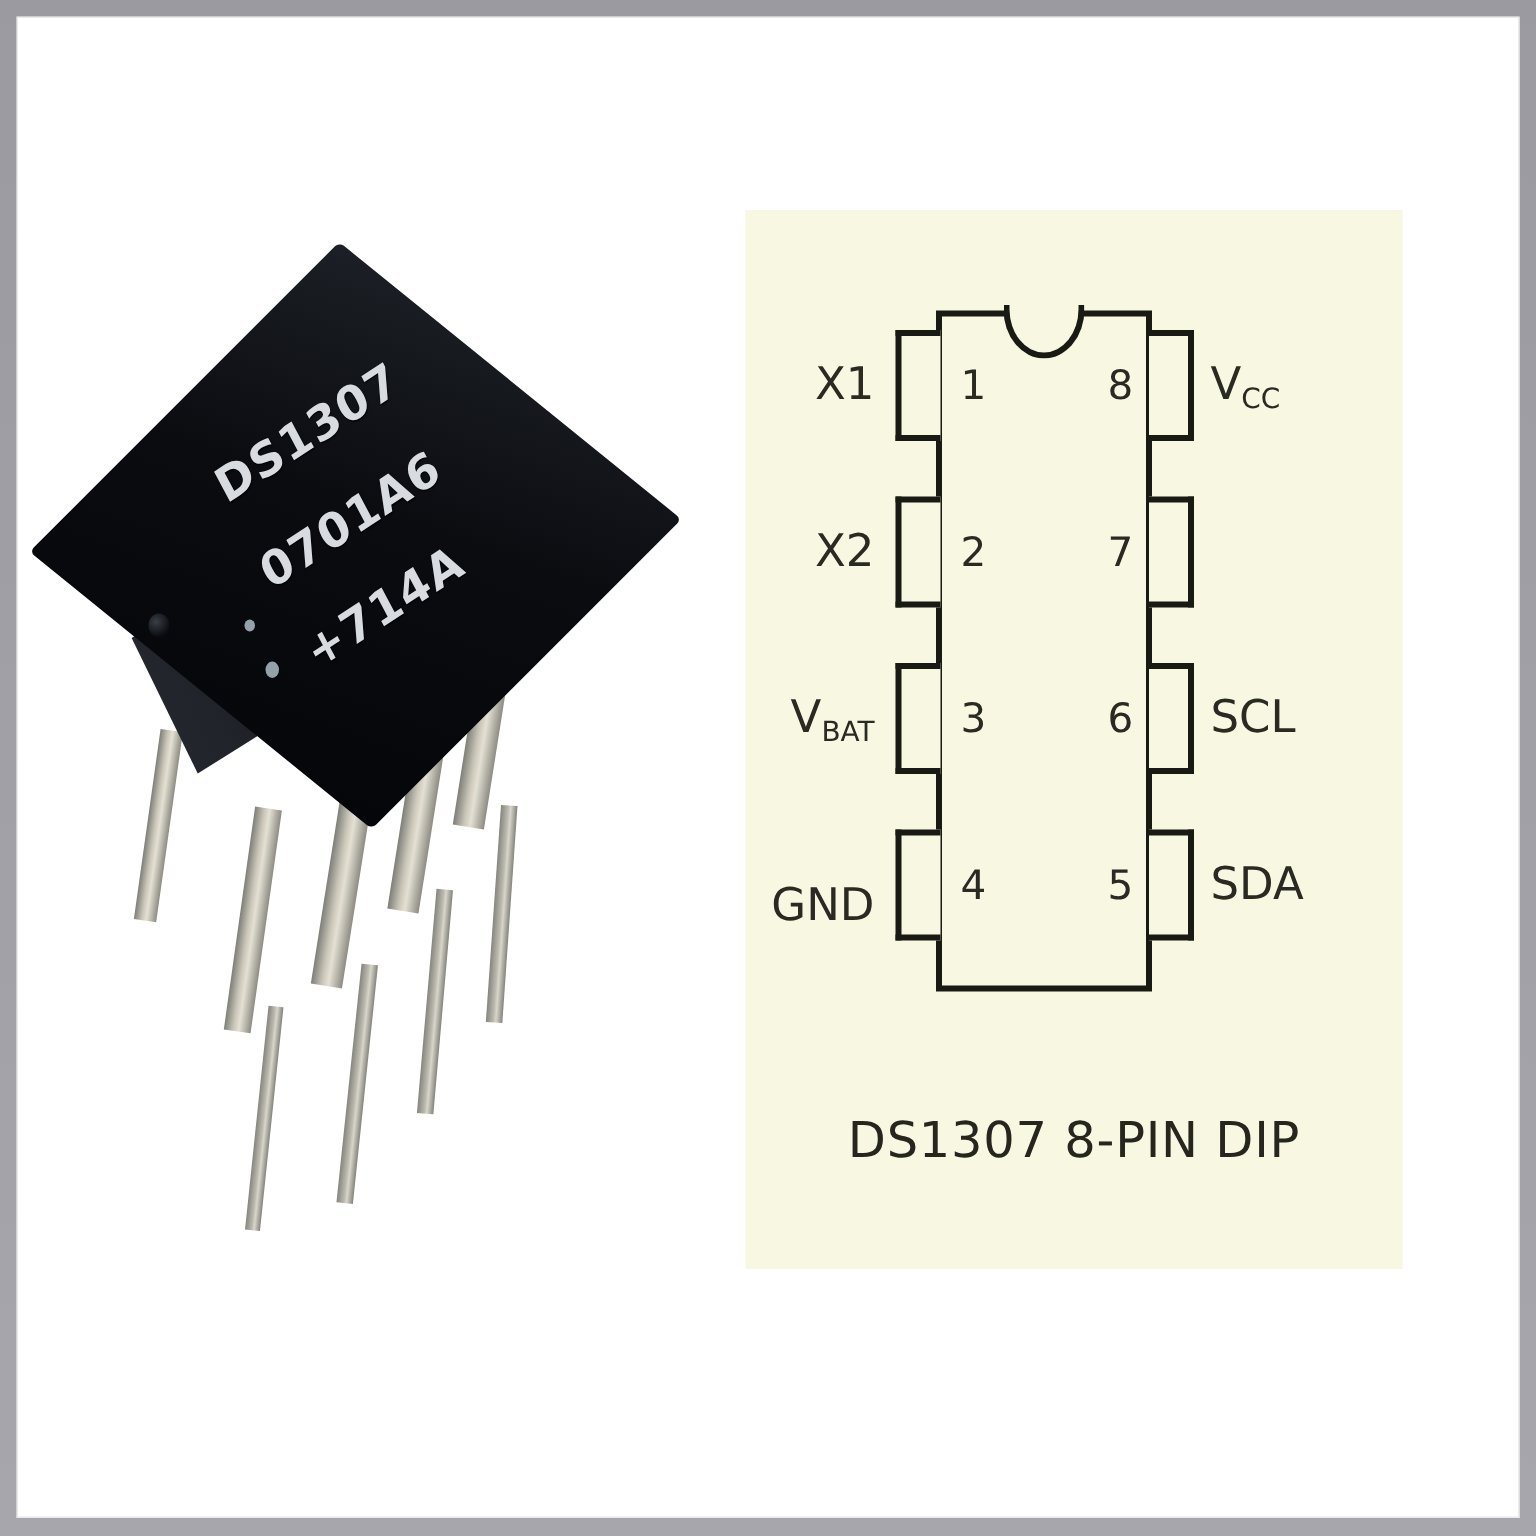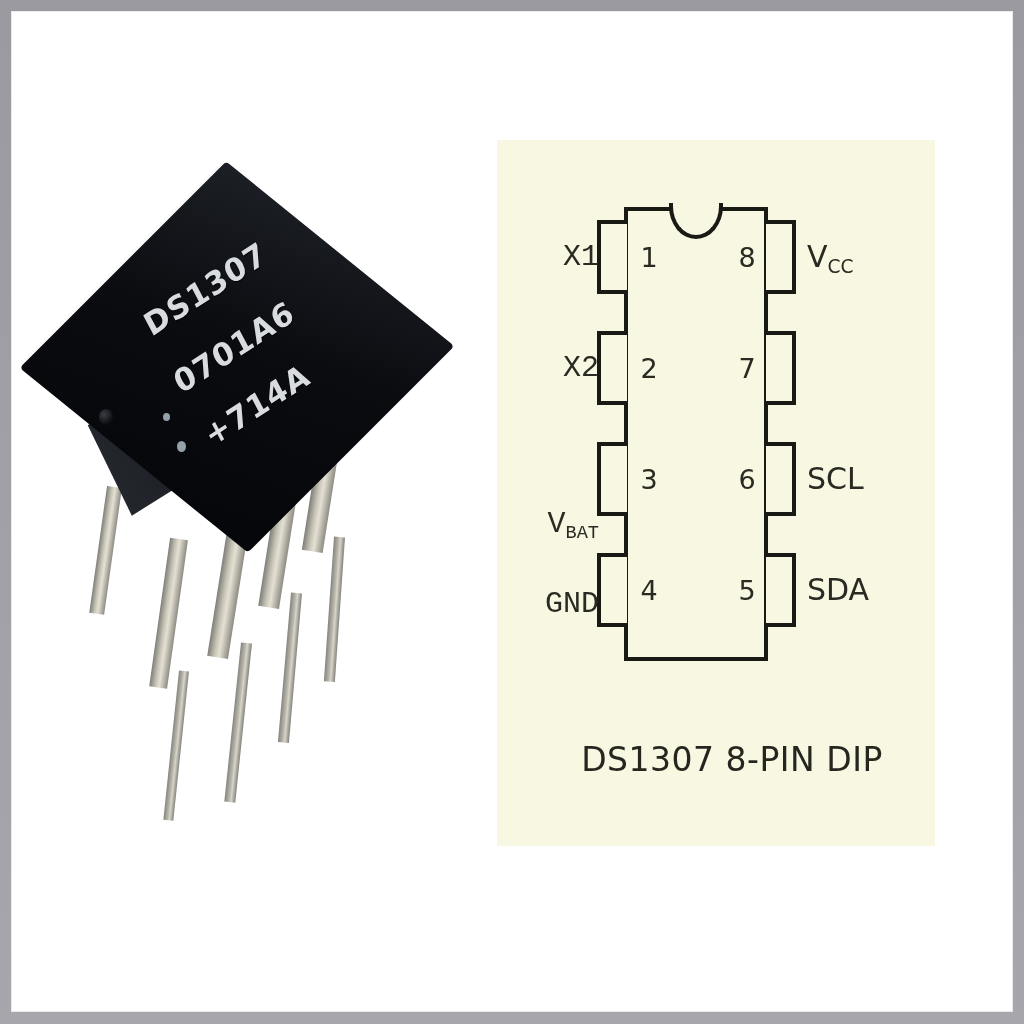--- a/index.html
+++ b/index.html
@@ -123,33 +123,33 @@
   .pin-num.right { left: 230px; }
 
   .pin-label {
     position: absolute;
     font-family: "DejaVu Sans", sans-serif;
     font-size: 30px;
     color: #2a2a22;
     white-space: nowrap;
     line-height: 1;
   }
-  .pin-label.left  { right: 336px; text-align: right; font-family: Liberation Mono, monospace; }
+  .pin-label.left  { right: 352px; text-align: right; }
   .pin-label.right { left: 310px;  text-align: center; }
   .pin-label sub {
     font-size: 0.62em;
     vertical-align: baseline;
     position: relative;
     top: 0.30em;
     letter-spacing: 0px;
   }
 
   #caption {
     position: absolute;
-    left: 16px; top: 600px;
+    left: 0; top: 600px;
     width: 438px;
     text-align: center;
     font-family: "DejaVu Sans", sans-serif;
     font-size: 33px;
     color: #26261f;
     letter-spacing: 0.5px;
   }
 </style>
 </head>
 <body>
@@ -198,21 +198,21 @@
       </div>
 
       <div class="pin left" style="top:191px;"></div>
       <div class="pin-num left" style="top:215px;">2</div>
       <div class="pin-label left" style="top:213px;">
         <span>X2</span><sub></sub>
       </div>
 
       <div class="pin left" style="top:302px;"></div>
       <div class="pin-num left" style="top:326px;">3</div>
-      <div class="pin-label left" style="top:324px;margin-top:45px;">
+      <div class="pin-label left" style="top:324px;">
         <span>V</span><sub>BAT</sub>
       </div>
 
       <div class="pin left" style="top:413px;"></div>
       <div class="pin-num left" style="top:437px;">4</div>
       <div class="pin-label left" style="top:435px;margin-top:14px;">
         <span>GND</span><sub></sub>
       </div>
 
       <div class="pin right" style="top:80px;"></div>

